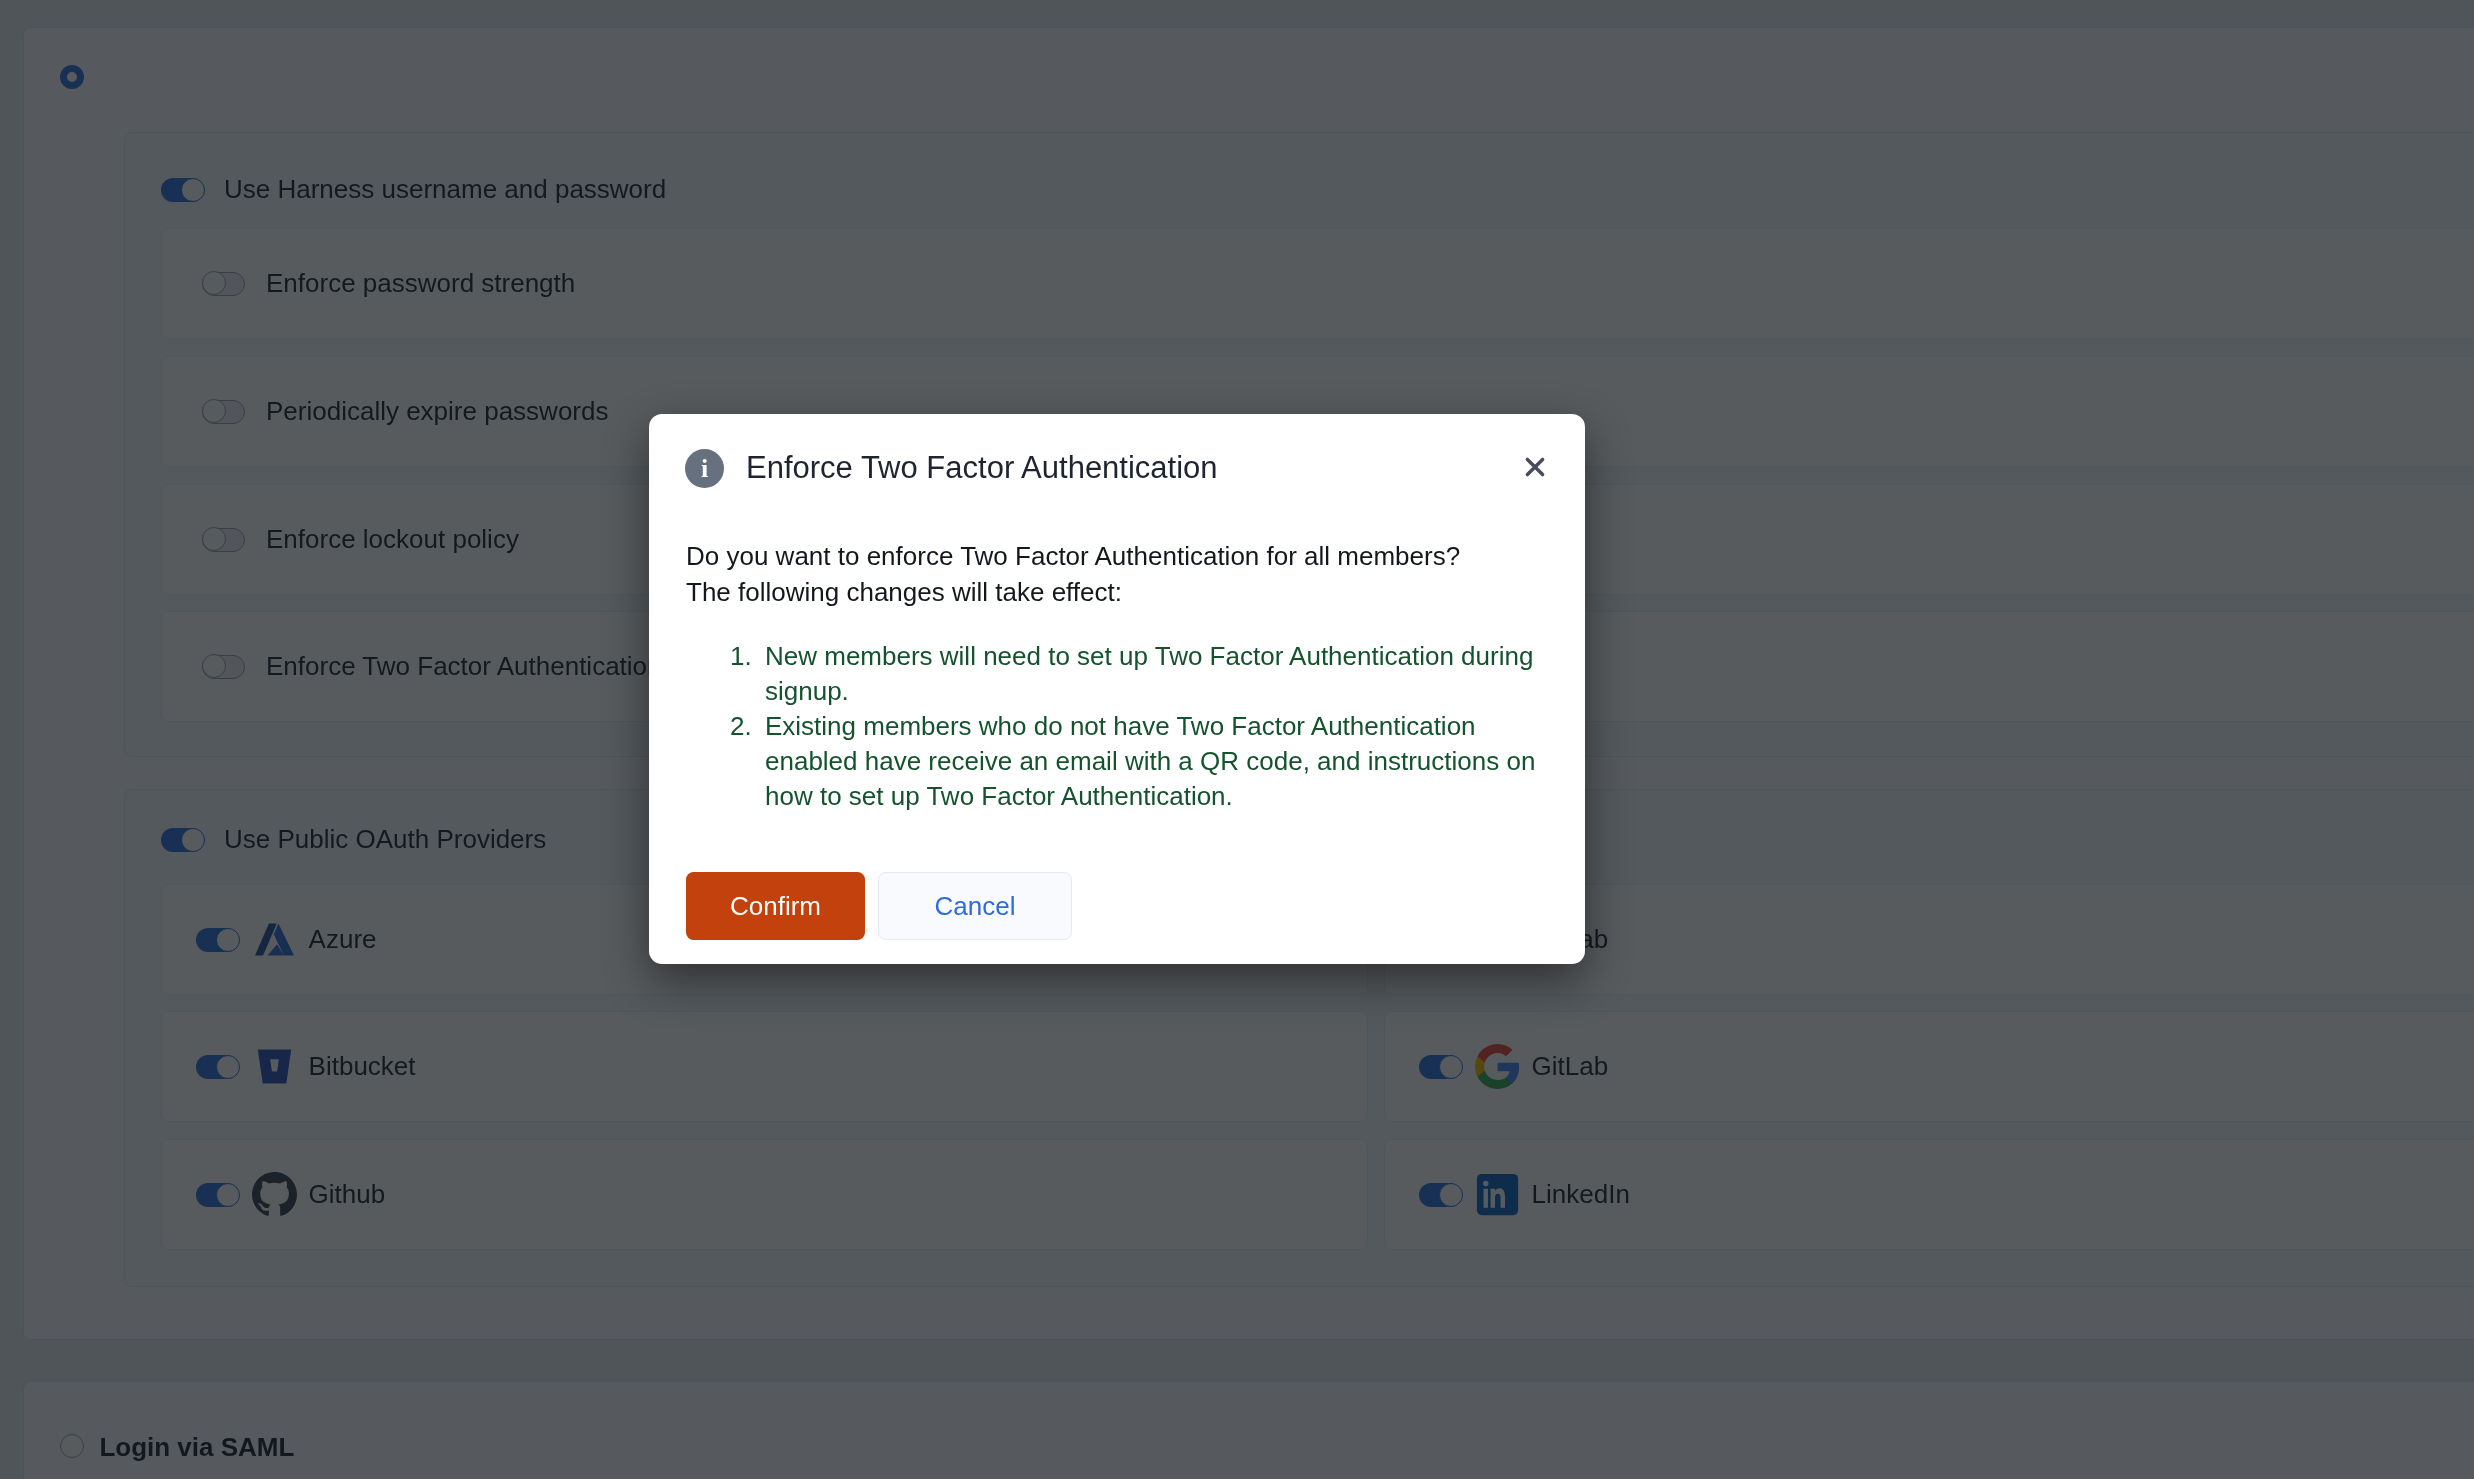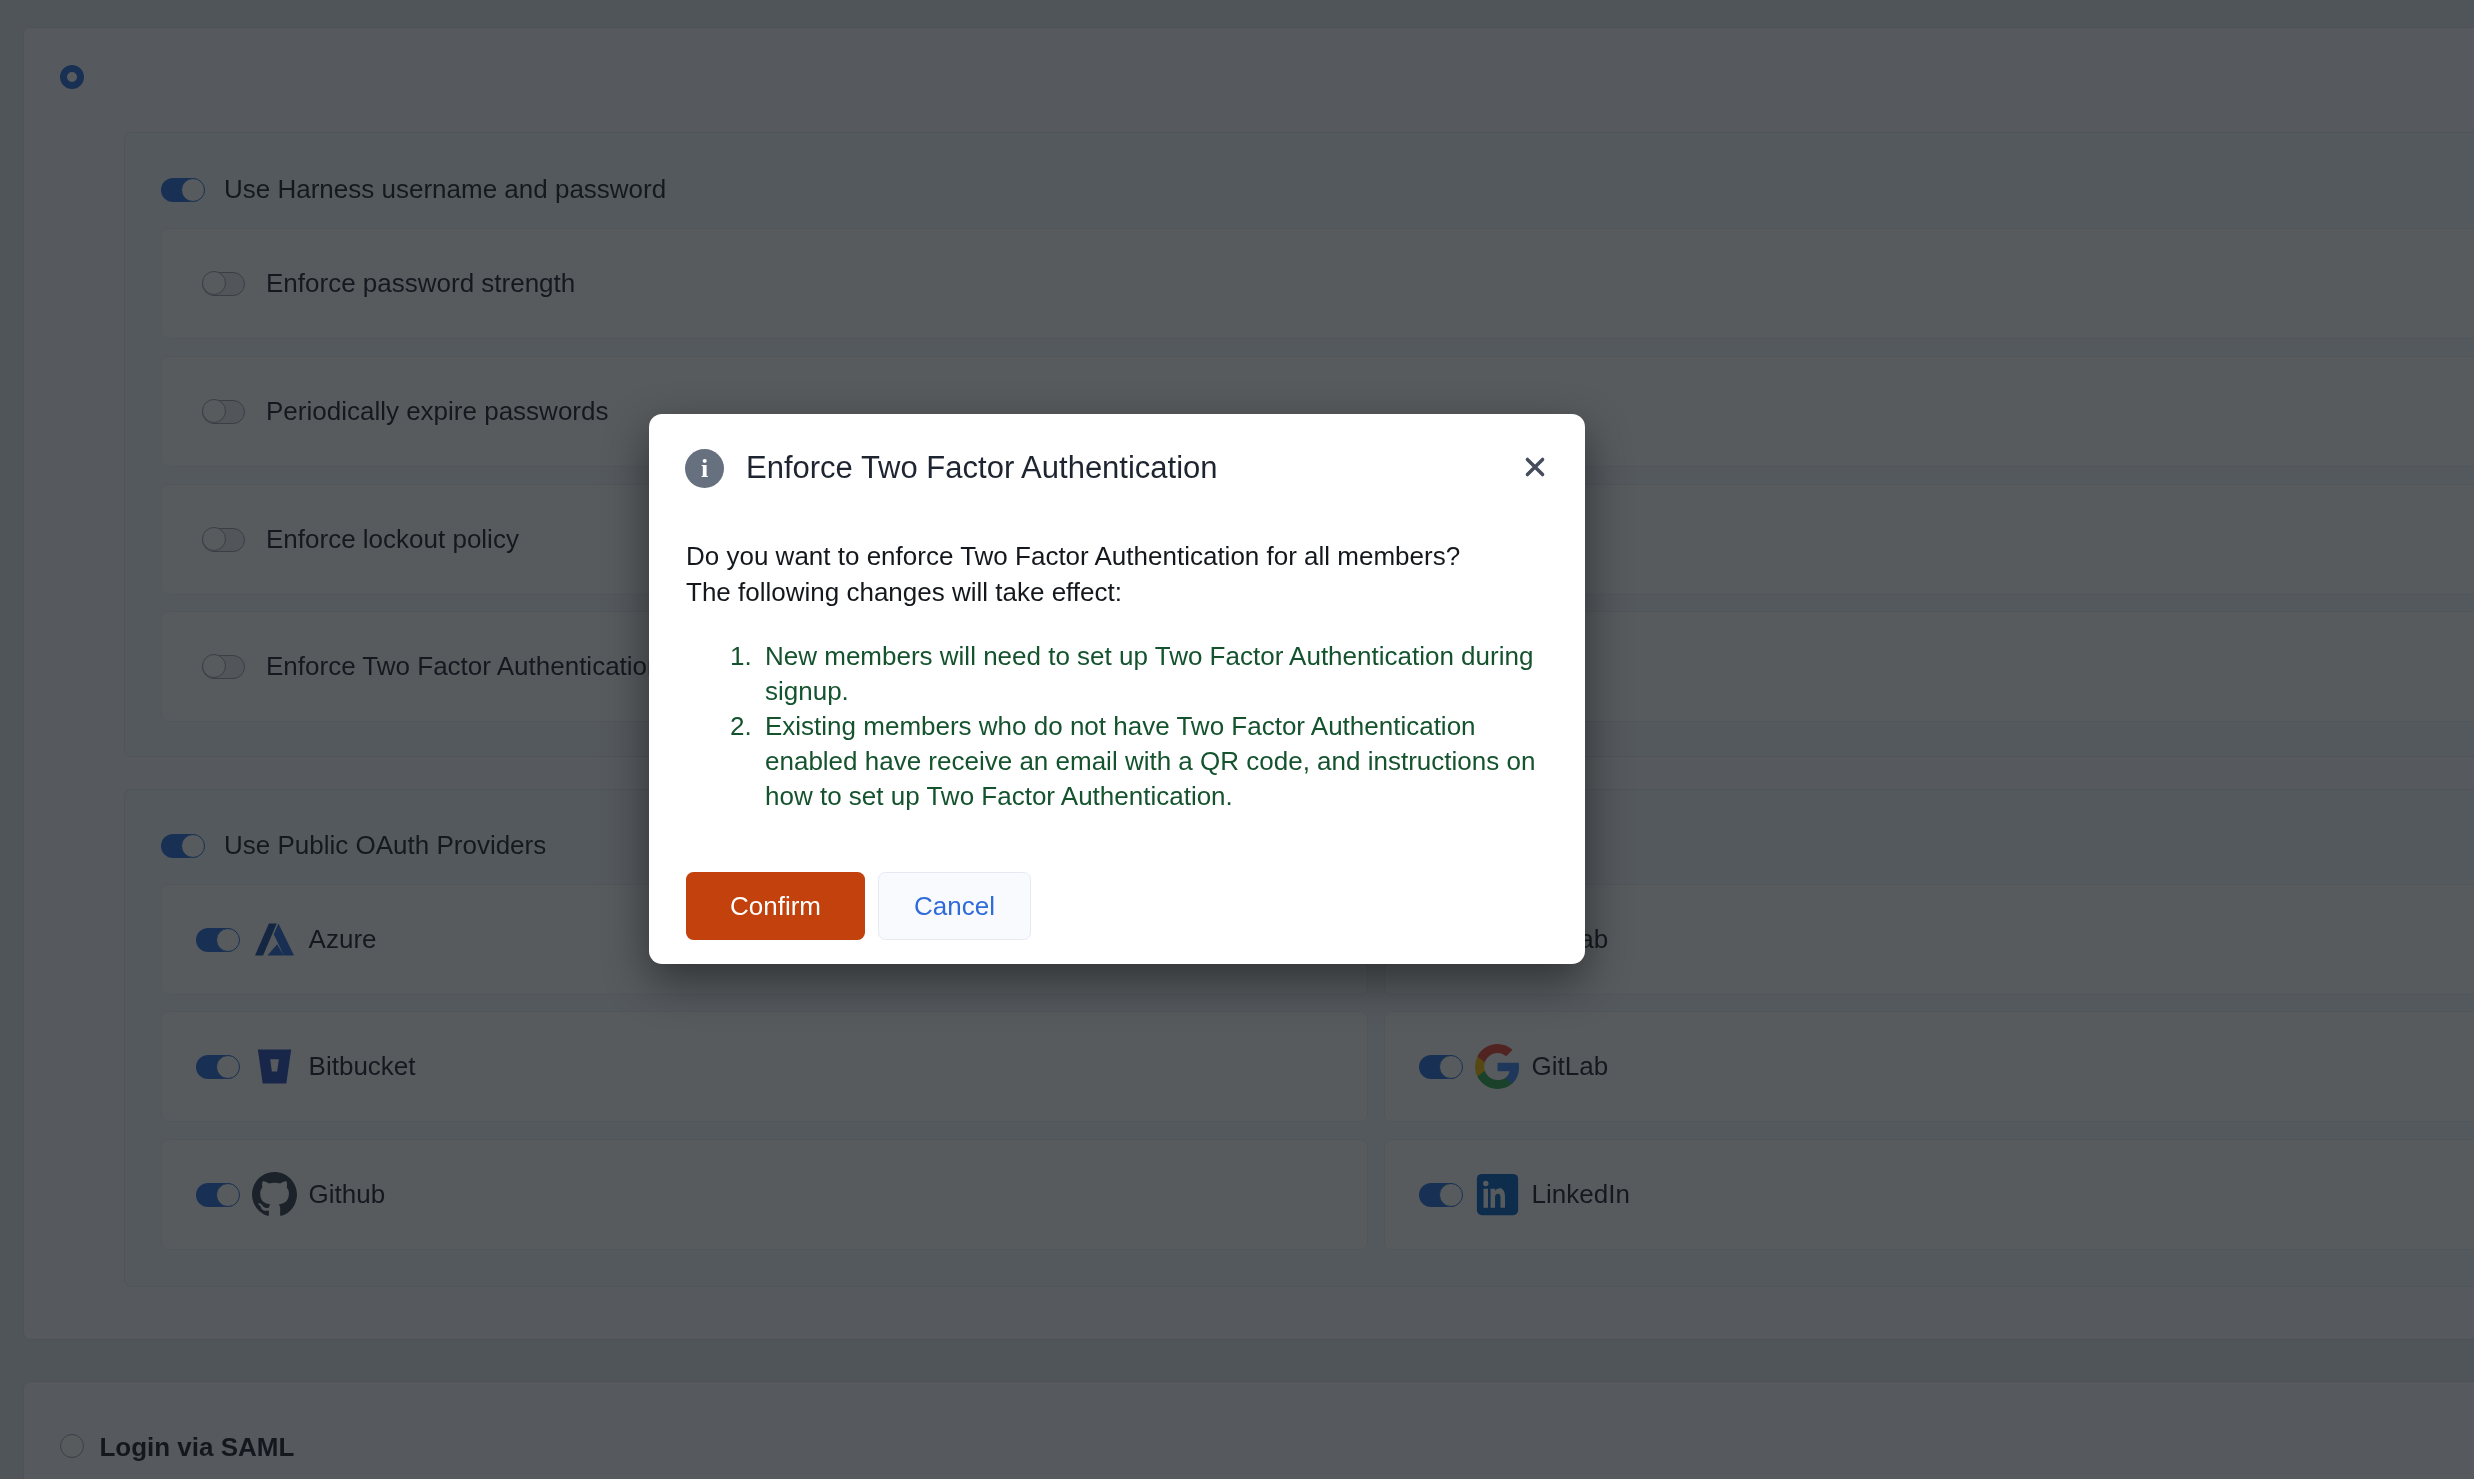--- a/index.html
+++ b/index.html
@@ -55,21 +55,21 @@
     align-items:center;justify-content:center;cursor:pointer;background:none;border:none;padding:0;}
   #modal-body{position:absolute;left:37px;top:124px;width:795px;font-size:26px;line-height:36px;color:#14181d;}
   #modal-list{position:absolute;left:116px;top:225px;width:780px;margin:0;padding:0;
     font-size:26px;line-height:35px;color:#14532d;list-style:none;counter-reset:item;}
   #modal-list li{position:relative;counter-increment:item;}
   #modal-list li::before{content:counter(item) ".";position:absolute;left:-35px;}
   .btn{position:absolute;top:458px;height:68px;border-radius:7.5px;font-size:26px;font-weight:500;
     display:flex;align-items:center;justify-content:center;cursor:pointer;box-sizing:border-box;
     font-family:"Liberation Sans","DejaVu Sans",sans-serif;}
   #btn-confirm{left:37px;width:179px;background:#c2410c;color:#ffffff;border:none;}
-  #btn-cancel{left:229px;width:153px;background:#f8fafe;color:#2f6bd9;border:0.9px solid #e6e9f2;}
+  #btn-cancel{left:229px;width:194px;background:#f8fafe;color:#2f6bd9;border:0.9px solid #e6e9f2;}
 </style>
 </head>
 <body>
 
 <div id="screen">
 
   <div class="card" id="card-auth">
 
     <div class="radio selected" style="left:36px;top:37px;"></div>
 
@@ -100,21 +100,21 @@
       </div>
       <div class="row pw-row" style="top:478px;">
         <div class="toggle off">
             <div class="knob"></div>
           </div>
         <div class="label">Enforce Two Factor Authentication</div>
       </div>
     </div>
 
     <div class="panel" id="panel-oauth">
-      <div class="master-row" style="left:36px;top:40px;">
+      <div class="master-row" style="left:36px;top:34px;">
         <div class="toggle on">
             <div class="knob"></div>
           </div>
         <div class="label">Use Public OAuth Providers</div>
       </div>
 
       <div class="row prov-row" style="left:36px;top:94px;width:1207px;">
         <div class="toggle on">
             <div class="knob"></div>
           </div>

